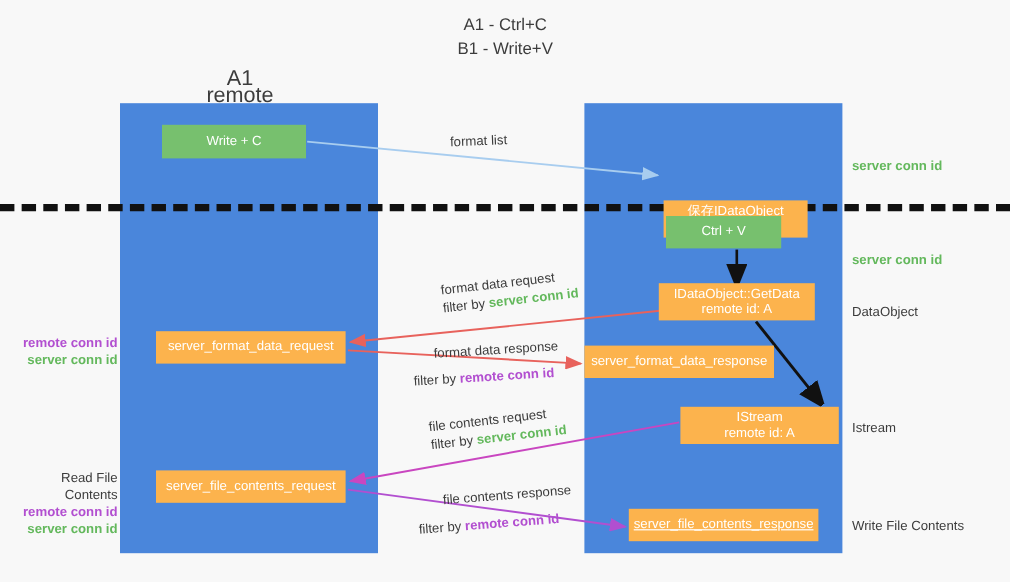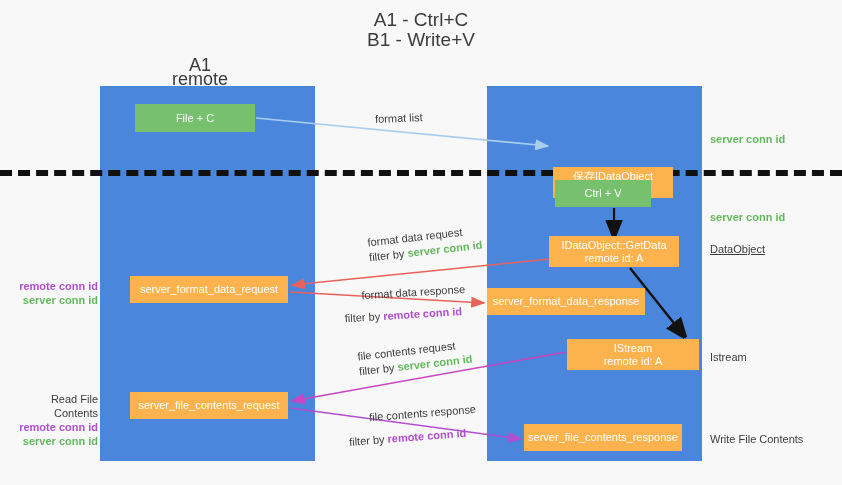--- a/index.html
+++ b/index.html
@@ -9,21 +9,21 @@
     font-family:"Liberation Sans","DejaVu Sans",sans-serif;
     overflow:hidden;
     position:relative;
   }
   #stage{position:absolute;left:0;top:0;width:842px;height:485px;}
   .abs{position:absolute;}
 
   
   #title{
     left:0;top:10px;width:842px;text-align:center;
-    font-size:19px;color:#3c3c3c;line-height:20px;
+    font-size:14px;color:#3c3c3c;line-height:20px;
   }
 
   
   .col-head{
     text-align:center;font-size:18px;color:#3c3c3c;line-height:14px;
   }
   #head-a1{left:120px;top:58px;width:160px;}
   #head-b1{left:512px;top:58px;width:180px;}
 
   
@@ -48,31 +48,31 @@
   .orange{background:#fcb34d;}
 
   #box-ctrlc{left:135px;top:104px;width:120px;height:28px;}
   #box-ctrlv{left:555px;top:180px;width:96px;height:27px;}
   #box-idataobject{left:553px;top:127px;width:120px;height:31px;margin-top:40px;}
   #box-getdata{left:549px;top:236px;width:130px;height:31px;}
   #box-istream{left:567px;top:339px;width:132px;height:31px;}
   #box-fmt-req{left:130px;top:276px;width:158px;height:27px;}
   #box-fmt-resp{left:487px;top:288px;width:158px;height:27px;}
   #box-file-req{left:130px;top:392px;width:158px;height:27px;}
-  #box-file-resp{left:524px;top:424px;width:158px;height:27px;}
+  #box-file-resp{left:524px;top:424px;width:158px;height:27px;text-decoration:underline;}
 
   
   .side{font-size:11px;line-height:14px;color:#3c3c3c;}
   .green-txt{color:#63b85c;font-weight:bold;}
   .purple-txt{color:#b24fd0;font-weight:bold;}
   .plain-txt{color:#3c3c3c;}
 
   #ann-srv1{left:710px;top:132px;}
   #ann-srv2{left:710px;top:210px;}
-  #ann-dataobject{left:710px;top:242px;text-decoration:underline;}
+  #ann-dataobject{left:710px;top:253px;}
   #ann-istream{left:710px;top:350px;}
   #ann-writefile{left:710px;top:432px;}
 
   #ann-left-1{left:6px;top:279px;width:92px;text-align:right;}
   #ann-left-2{left:6px;top:392px;width:92px;text-align:right;}
   #ann-left-2 .hdr{color:#3c3c3c;font-weight:normal;}
 
   
   .arrow-label{
     font-size:11px;line-height:15px;color:#3c3c3c;white-space:nowrap;
@@ -134,21 +134,21 @@
     <line x1="290" y1="292" x2="484" y2="303" stroke="#e8625c" stroke-width="1.6" marker-end="url(#ah-red)"></line>
 
     <line x1="566" y1="352" x2="292" y2="401" stroke="#c946c0" stroke-width="1.6" marker-end="url(#ah-magenta)"></line>
 
     <line x1="290" y1="408" x2="521" y2="439" stroke="#b24fd0" stroke-width="1.6" marker-end="url(#ah-purple)"></line>
   </svg>
 
   <div class="abs" id="divider"></div>
 
   <div class="abs box green" id="box-ctrlc">
-    <span>File + C</span>
+    <span>Write + C</span>
   </div>
 
   <div class="abs box orange" id="box-idataobject">
     <span>
       <span>保存IDataObject</span><br>
       <span>remote id: A</span>
     </span>
   </div>
 
   <div class="abs box green" id="box-ctrlv">

